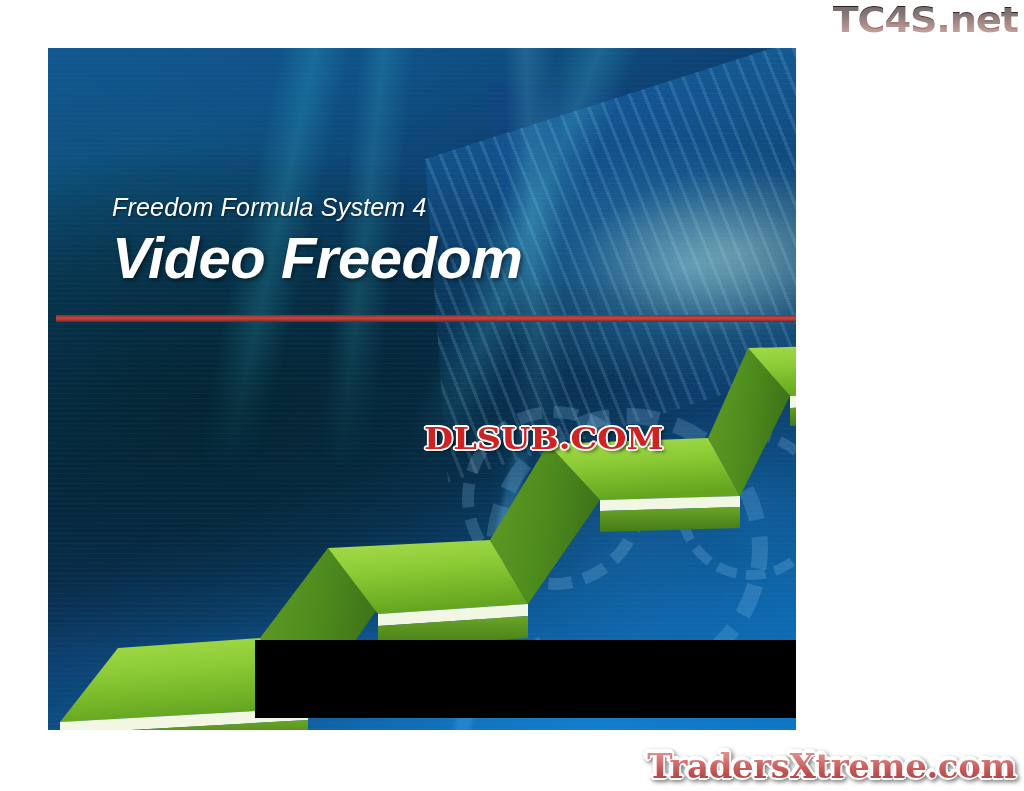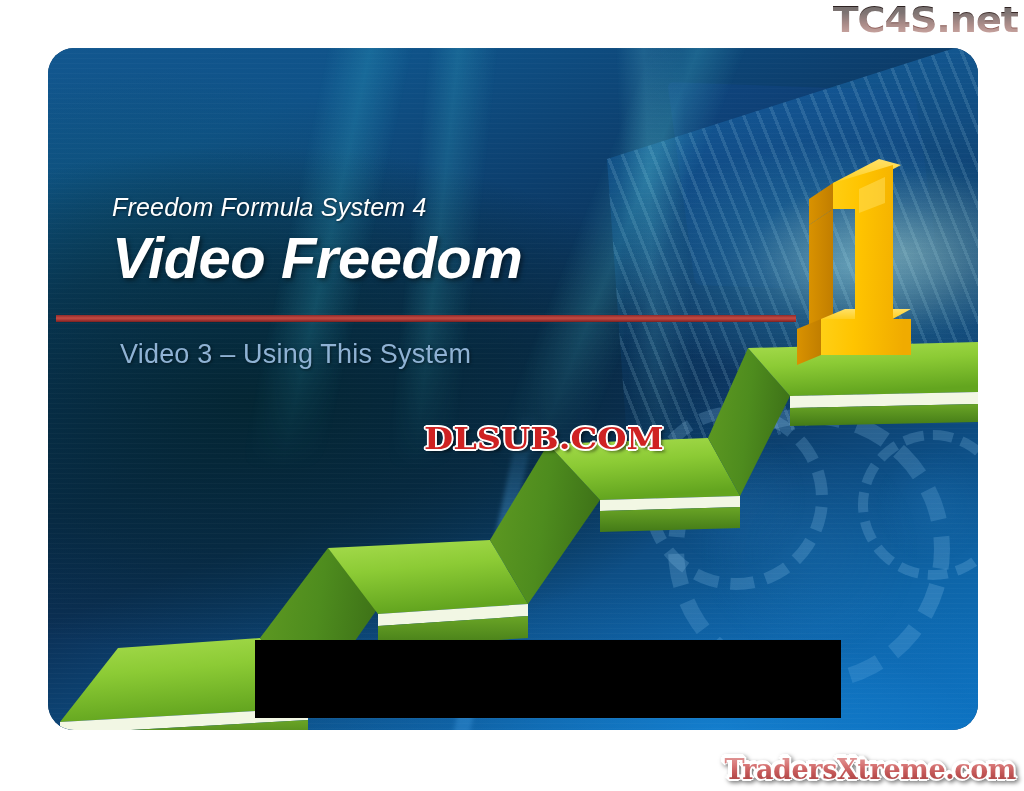--- a/index.html
+++ b/index.html
@@ -19,25 +19,24 @@
   #page {
     position: absolute;
     inset: 0;
     background: #ffffff;
   }
 
   #slide {
     position: absolute;
     left: 48px;
     top: 48px;
-    width: 930px;
+    width: 748px;
     height: 682px;
     overflow: hidden;
     background: #0b3b68;
-    border-radius: 26px;
   }
 
   
   .bg-layer { position: absolute; inset: 0; pointer-events: none; }
 
   
   .bg-base {
     background:
       linear-gradient(160deg,
         #12578f 0%,
@@ -231,21 +230,21 @@
        0  1.6px 0 #ffffff,
       -1.6px 0 0 #ffffff,
        1.6px 0 0 #ffffff,
        3px 3px 3px rgba(0,0,0,0.55);
   }
   .wm-traders {
     position: absolute;
     right: 8px;
     bottom: 8px;
     font-family: "DejaVu Serif", serif;
-    font-size: 27px;
+    font-size: 34px;
     font-weight: 700;
     line-height: 1;
     letter-spacing: -0.4px;
     background: linear-gradient(180deg, #e09a9a 0%, #d97a7a 30%, #c75b5b 58%, #b44a4a 82%, #cd6e6e 100%);
     -webkit-background-clip: text;
     background-clip: text;
     color: transparent;
     white-space: nowrap;
     filter:
       drop-shadow(-1.3px -1.3px 0 #ffffff)
@@ -350,21 +349,20 @@
         <polygon points="66,46 92,34 92,60 66,70" fill="#ffdd55" opacity="0.55"></polygon>
       </svg>
     </div>
 
     <div class="eyebrow">Freedom Formula System 4</div>
 
     <div class="headline">Video Freedom</div>
 
     <div class="rule"></div>
 
-    <div class="subtitle">Video 3 – Using This System</div>
 
     <div class="wm-dlsub">DLSUB.COM</div>
 
     <div class="redaction"></div>
 
   </div>
 
   <div class="wm-tc4s">TC4S.net</div>
 
   <div class="wm-traders">TradersXtreme.com</div>

